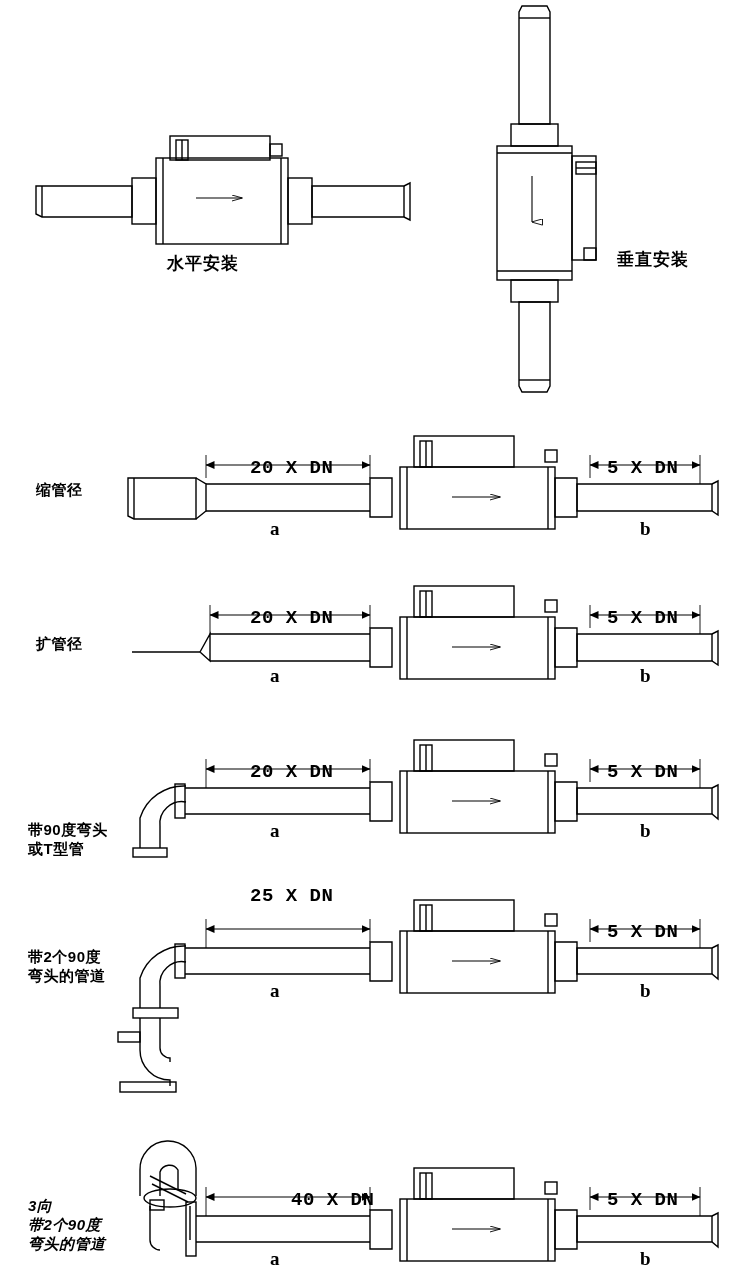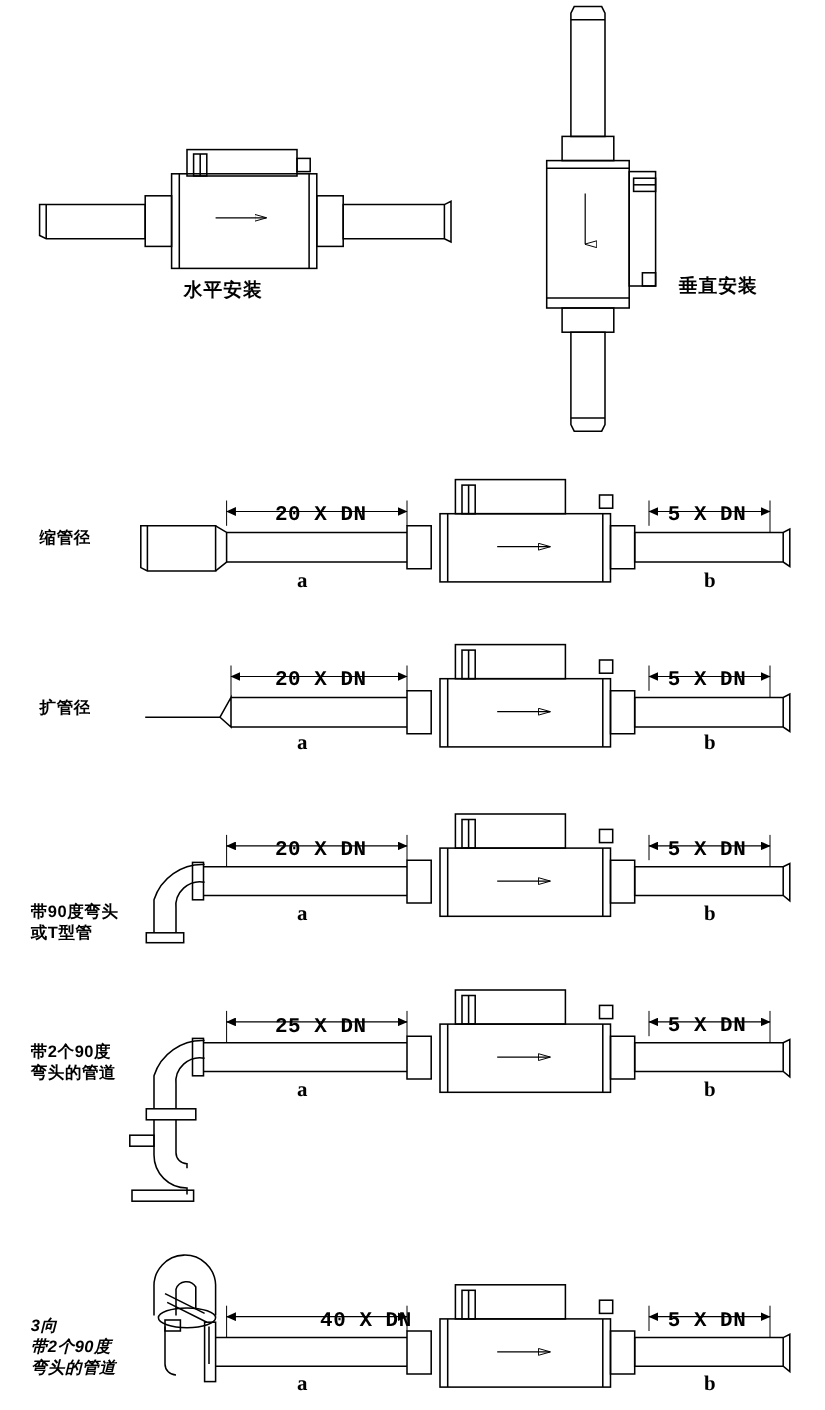--- a/index.html
+++ b/index.html
@@ -308,21 +308,21 @@
 
   <div class="lbl" style="left:28px; top:820px;">带90度弯头
 或T型管</div>
   <div class="dim" style="left:250px; top:761px;">20 X DN</div>
   <div class="dim" style="left:607px; top:761px;">5 X DN</div>
   <div class="ab" style="left:270px; top:820px;">a</div>
   <div class="ab" style="left:640px; top:820px;">b</div>
 
   <div class="lbl" style="left:28px; top:947px;">带2个90度
 弯头的管道</div>
-  <div class="dim" style="left:250px; top:922px;">25 X DN</div>
+  <div class="dim" style="left:250px; top:885px;">25 X DN</div>
   <div class="dim" style="left:607px; top:921px;">5 X DN</div>
   <div class="ab" style="left:270px; top:980px;">a</div>
   <div class="ab" style="left:640px; top:980px;">b</div>
 
   <div class="lbl" style="left:28px; top:1196px;font-style:italic;">3向
 带2个90度
 弯头的管道</div>
   <div class="dim" style="left:250px; top:1189px;margin-left:41px;">40 X DN</div>
   <div class="dim" style="left:607px; top:1189px;">5 X DN</div>
   <div class="ab" style="left:270px; top:1248px;">a</div>

